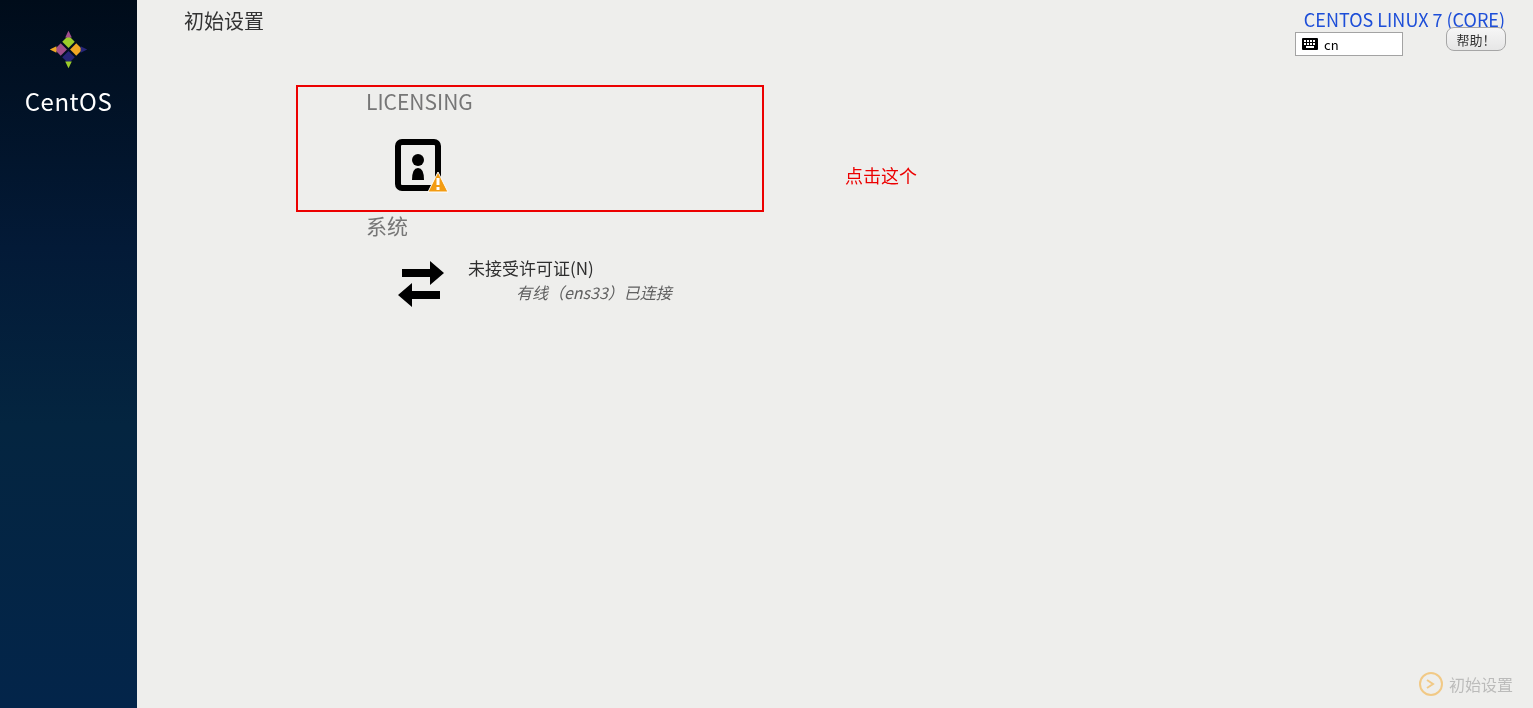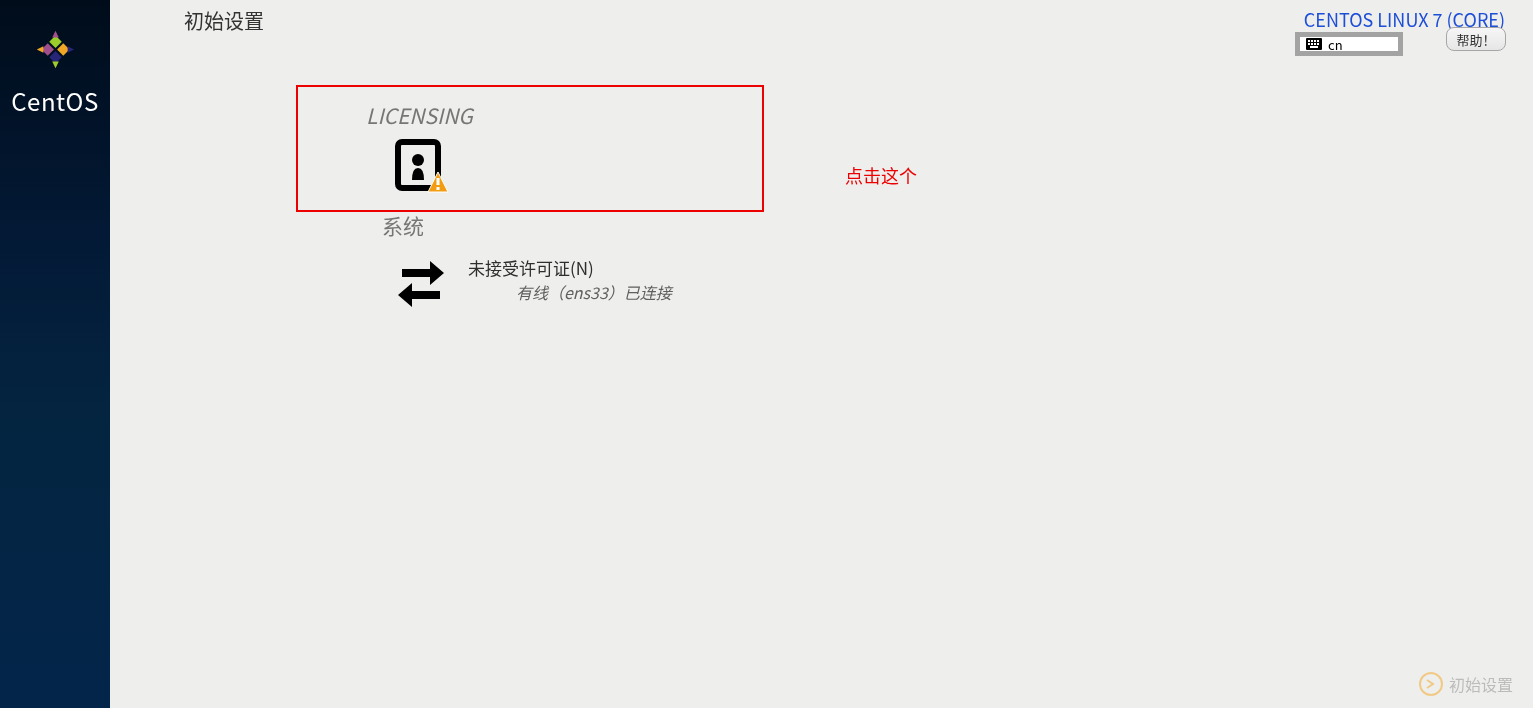--- a/index.html
+++ b/index.html
@@ -1,43 +1,43 @@
 <!DOCTYPE html>
 <html><head>
 <meta charset="utf-8">
 <style>
   * { margin:0; padding:0; box-sizing:border-box; font-family:"Noto Sans CJK SC","Cantarell","Open Sans",sans-serif; }
   html,body { width:1533px; height:708px; overflow:hidden; background:#eeeeec; }
 
   .sidebar {
-    position:absolute; left:0; top:0; width:110px; height:708px;
+    position:absolute; left:0; top:0; width:137px; height:708px;
     background:linear-gradient(180deg,#000c1a 0%,#031a37 35%,#042540 60%,#03254a 100%);
     display:flex; flex-direction:column; align-items:center; padding-top:22px;
   }
   .centos-logo { width:55px; height:55px; }
   .centos-text { color:#fff; font-size:24px; font-weight:400; margin-top:6px; letter-spacing:0.5px; }
 
   .header-title { position:absolute; left:184px; top:6px; font-size:20px; color:#333; }
   .os-name { position:absolute; right:28px; top:6px; font-size:18px; color:#1d4ed8; }
 
   .lang-box {
     position:absolute; top:32px; right:130px; width:108px; height:24px;
-    background:#fff; border:5px solid #a3a3a3; display:flex; align-items:center; padding:0 6px; font-size:13px;
+    background:#fff; border:1px solid #a3a3a3; display:flex; align-items:center; padding:0 6px; font-size:13px;
   }
   .kbd-icon { width:16px; height:12px; margin-right:6px; }
 
   .help-btn {
     position:absolute; top:27px; right:27px; width:60px; height:24px;
     background:linear-gradient(#f6f6f6,#e6e6e6); border:1px solid #a6a6a6; border-radius:8px;
     font-size:13px; display:flex; align-items:center; justify-content:center; color:#333; cursor:pointer;
   }
 
   .section-heading { position:absolute; font-size:21px; color:#767676; font-weight:400; }
-  .licensing-heading { left:366px; top:100px;font-style:italic; }
-  .system-heading { left:366px; top:210px;margin-left:16px; }
+  .licensing-heading { left:366px; top:86px; }
+  .system-heading { left:366px; top:210px; }
 
   .license-box {
     position:absolute; left:296px; top:85px; width:468px; height:127px;
     border:2px solid #ec0000;
   }
 
   .spoke {
     position:absolute; display:flex; align-items:flex-start; cursor:pointer;
   }
   .spoke .icon-cell { width:58px; height:58px; margin-right:18px; display:flex; align-items:center; justify-content:center; }

